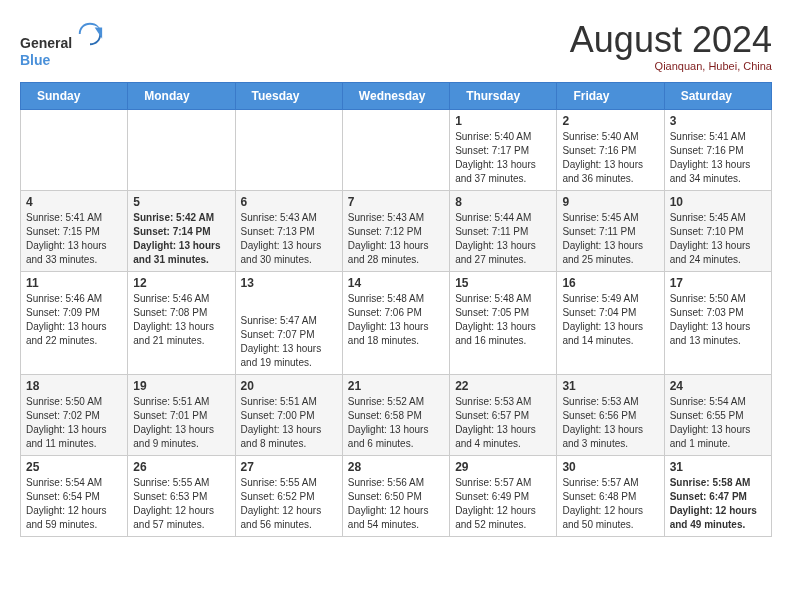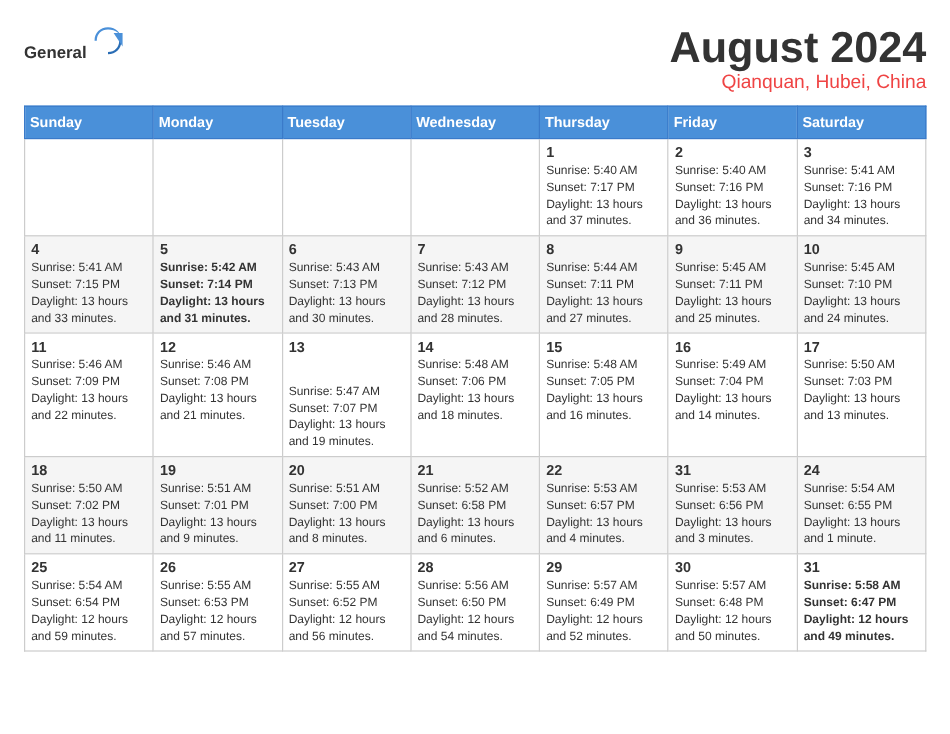--- a/index.html
+++ b/index.html
@@ -30,39 +30,39 @@
     .logo-icon {
       width: 28px;
       height: 28px;
       margin-left: 4px;
     }
     .title-block {
       text-align: right;
     }
     .month-year {
       font-size: 36px;
-      font-weight: bold;
+      font-weight: normal;
       color: #333;
       line-height: 1.1;
     }
     .location {
-      font-size: 16px;
-      color: #ef4444;
+      font-size: 11px;
+      color: #7f1d1d;
     }
     table {
       width: 100%;
       border-collapse: collapse;
       table-layout: fixed;
     }
     thead tr th {
       background: #4a90d9;
       color: #fff;
       font-size: 12px;
       font-weight: bold;
-      padding: 6px 4px;
+      padding: 6px 16px;
       text-align: left;
       border: 1px solid #3a7ac9;
     }
     tbody tr td {
       border: 1px solid #ccc;
       vertical-align: top;
       padding: 4px 5px;
       font-size: 10px;
       color: #333;
       height: 80px;
@@ -92,20 +92,23 @@
 <div class="header">
   <div class="logo">
     <div>
       <div class="logo-text">
         <span class="logo-general">General</span><svg class="logo-icon" viewBox="0 0 30 30" xmlns="http://www.w3.org/2000/svg">
           <path d="M15 3 C22 3 27 8 27 15 L27 15 C27 9 22 5 15 5 Z" fill="#4a90d9"></path>
           <path d="M3 15 C3 8 8 3 15 3 L15 5 C9 5 5 9 5 15 Z" fill="#4a90d9"></path>
           <path d="M27 15 C27 22 22 27 15 27 L15 25 C21 25 25 21 25 15 Z" fill="#2a6db5"></path>
           <polygon points="20,8 28,8 28,20" fill="#4a90d9"></polygon>
         </svg>
+      </div>
+      <div class="logo-text">
+        <span class="logo-blue">Blue</span>
       </div>
     </div>
   </div>
   <div class="title-block">
     <div class="month-year">August 2024</div>
     <div class="location">Qianquan, Hubei, China</div>
   </div>
 </div>
 
 <table>

